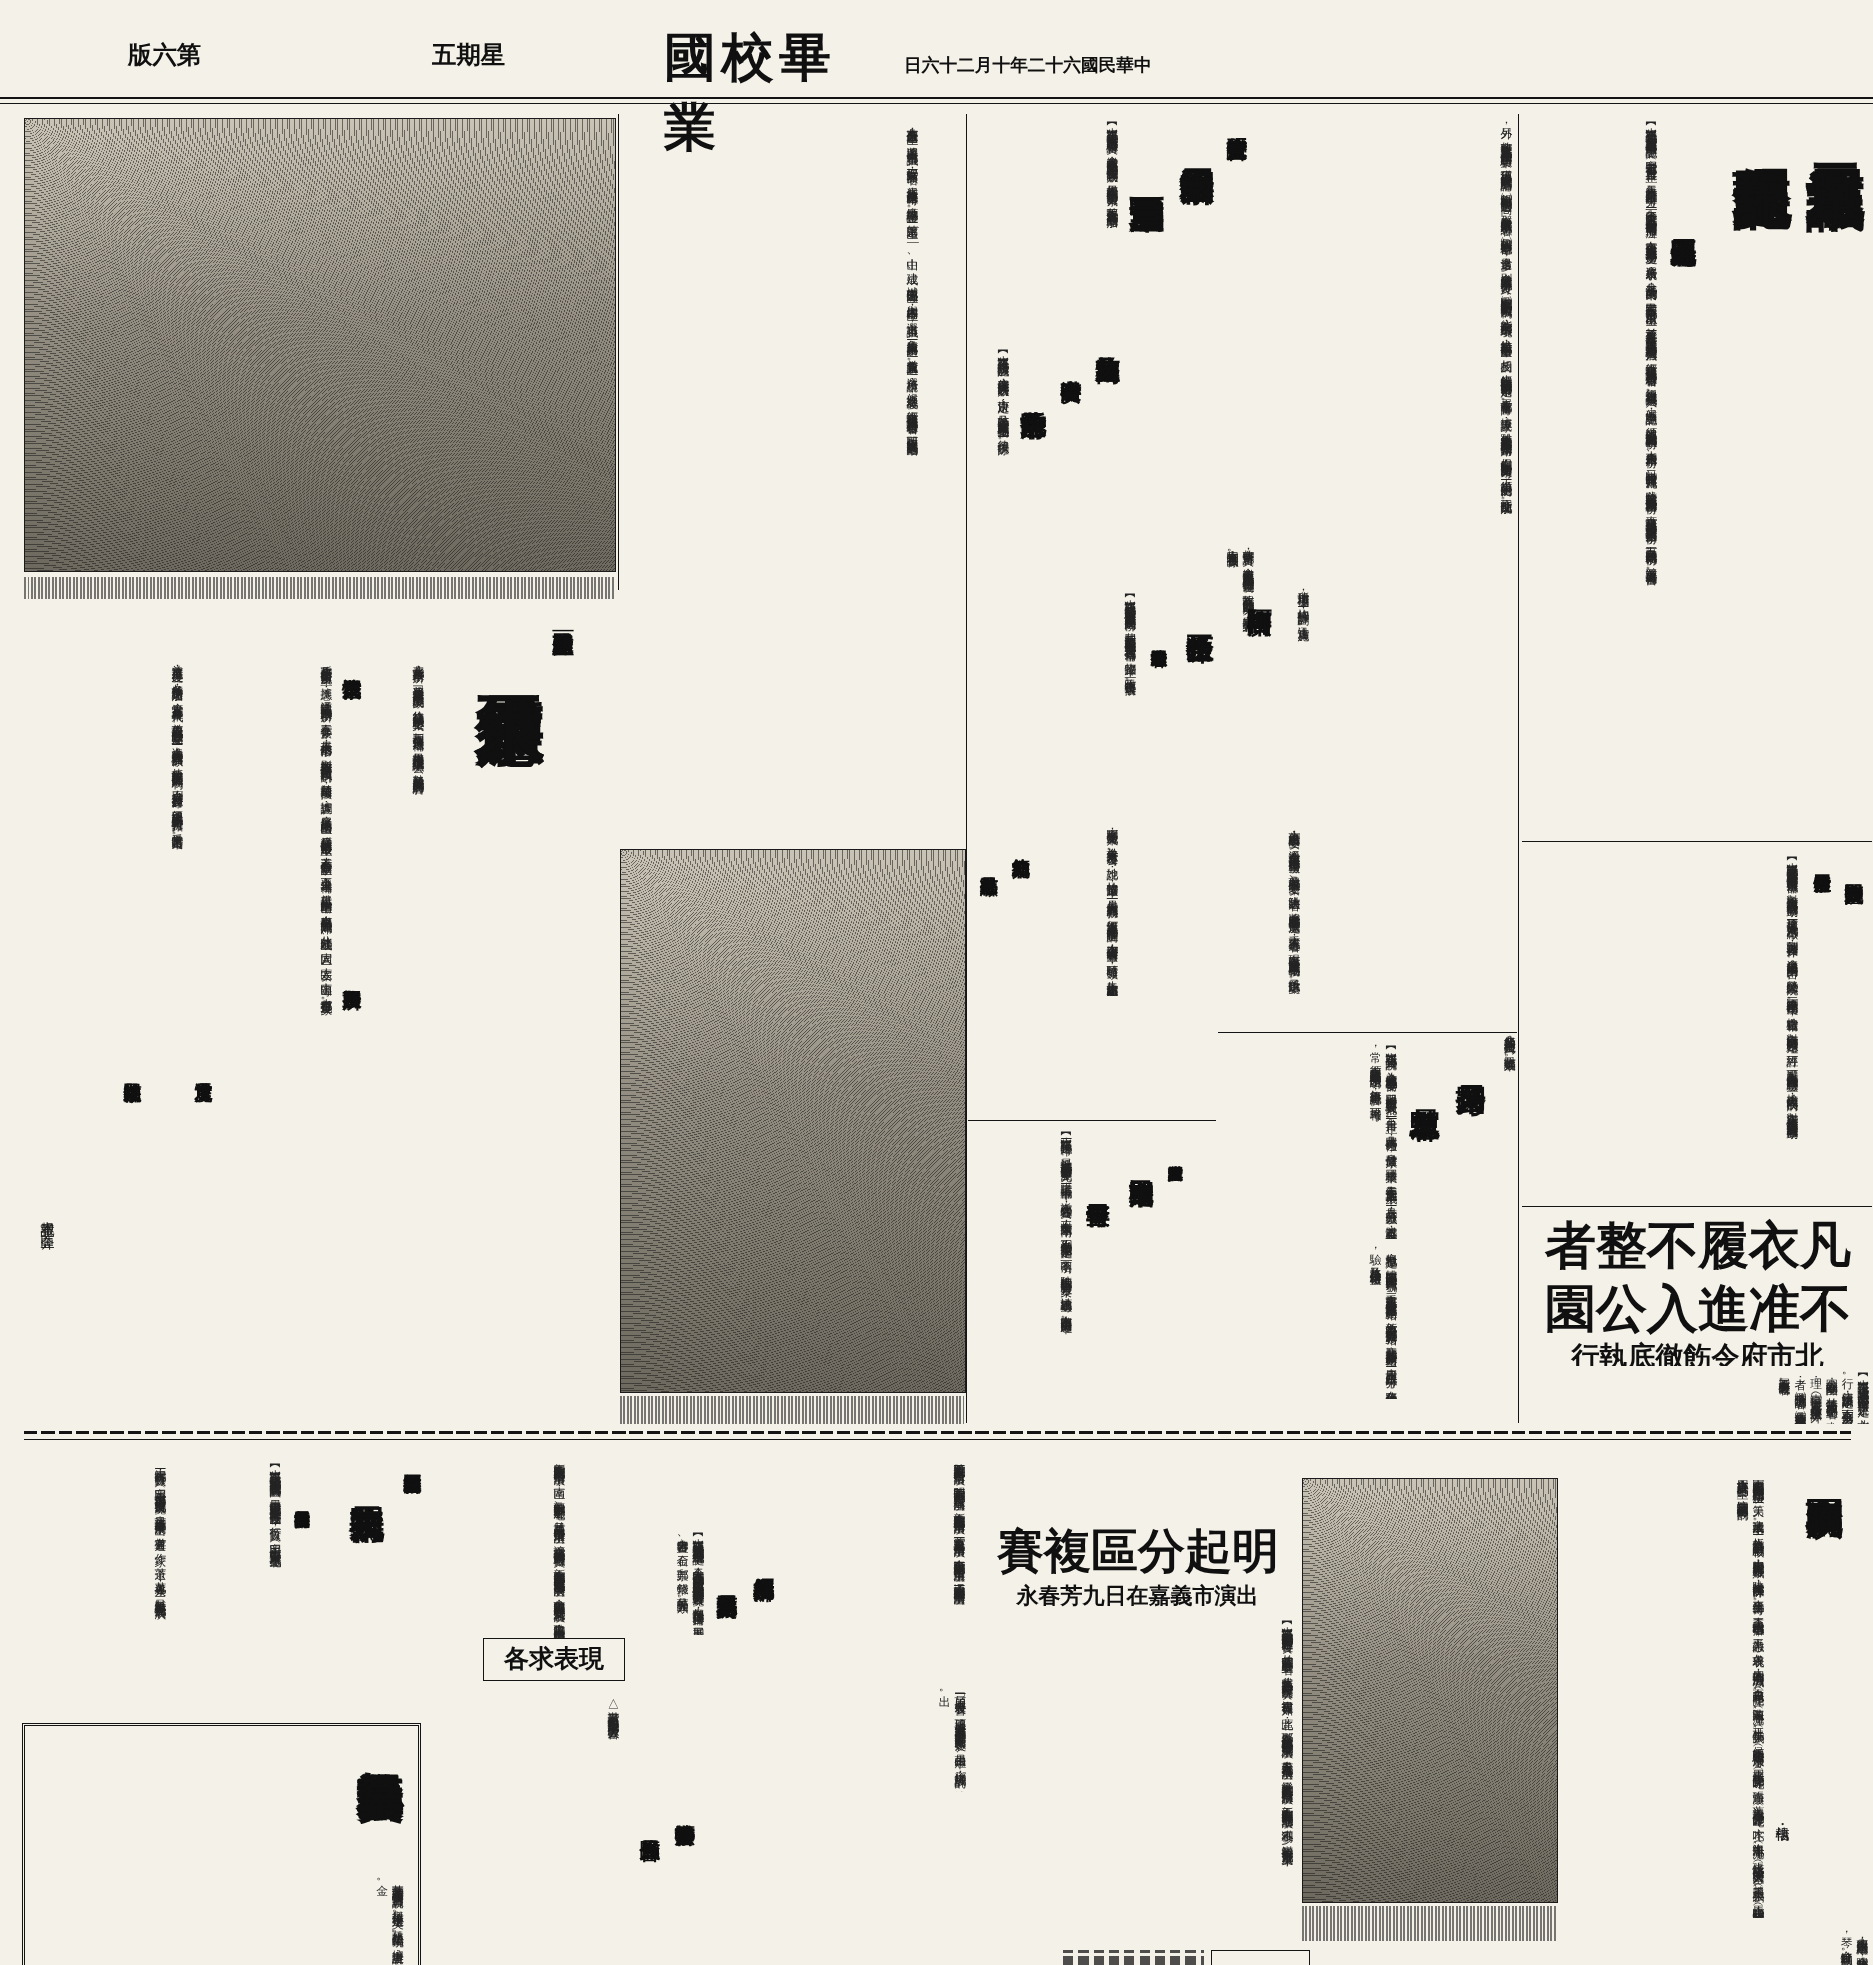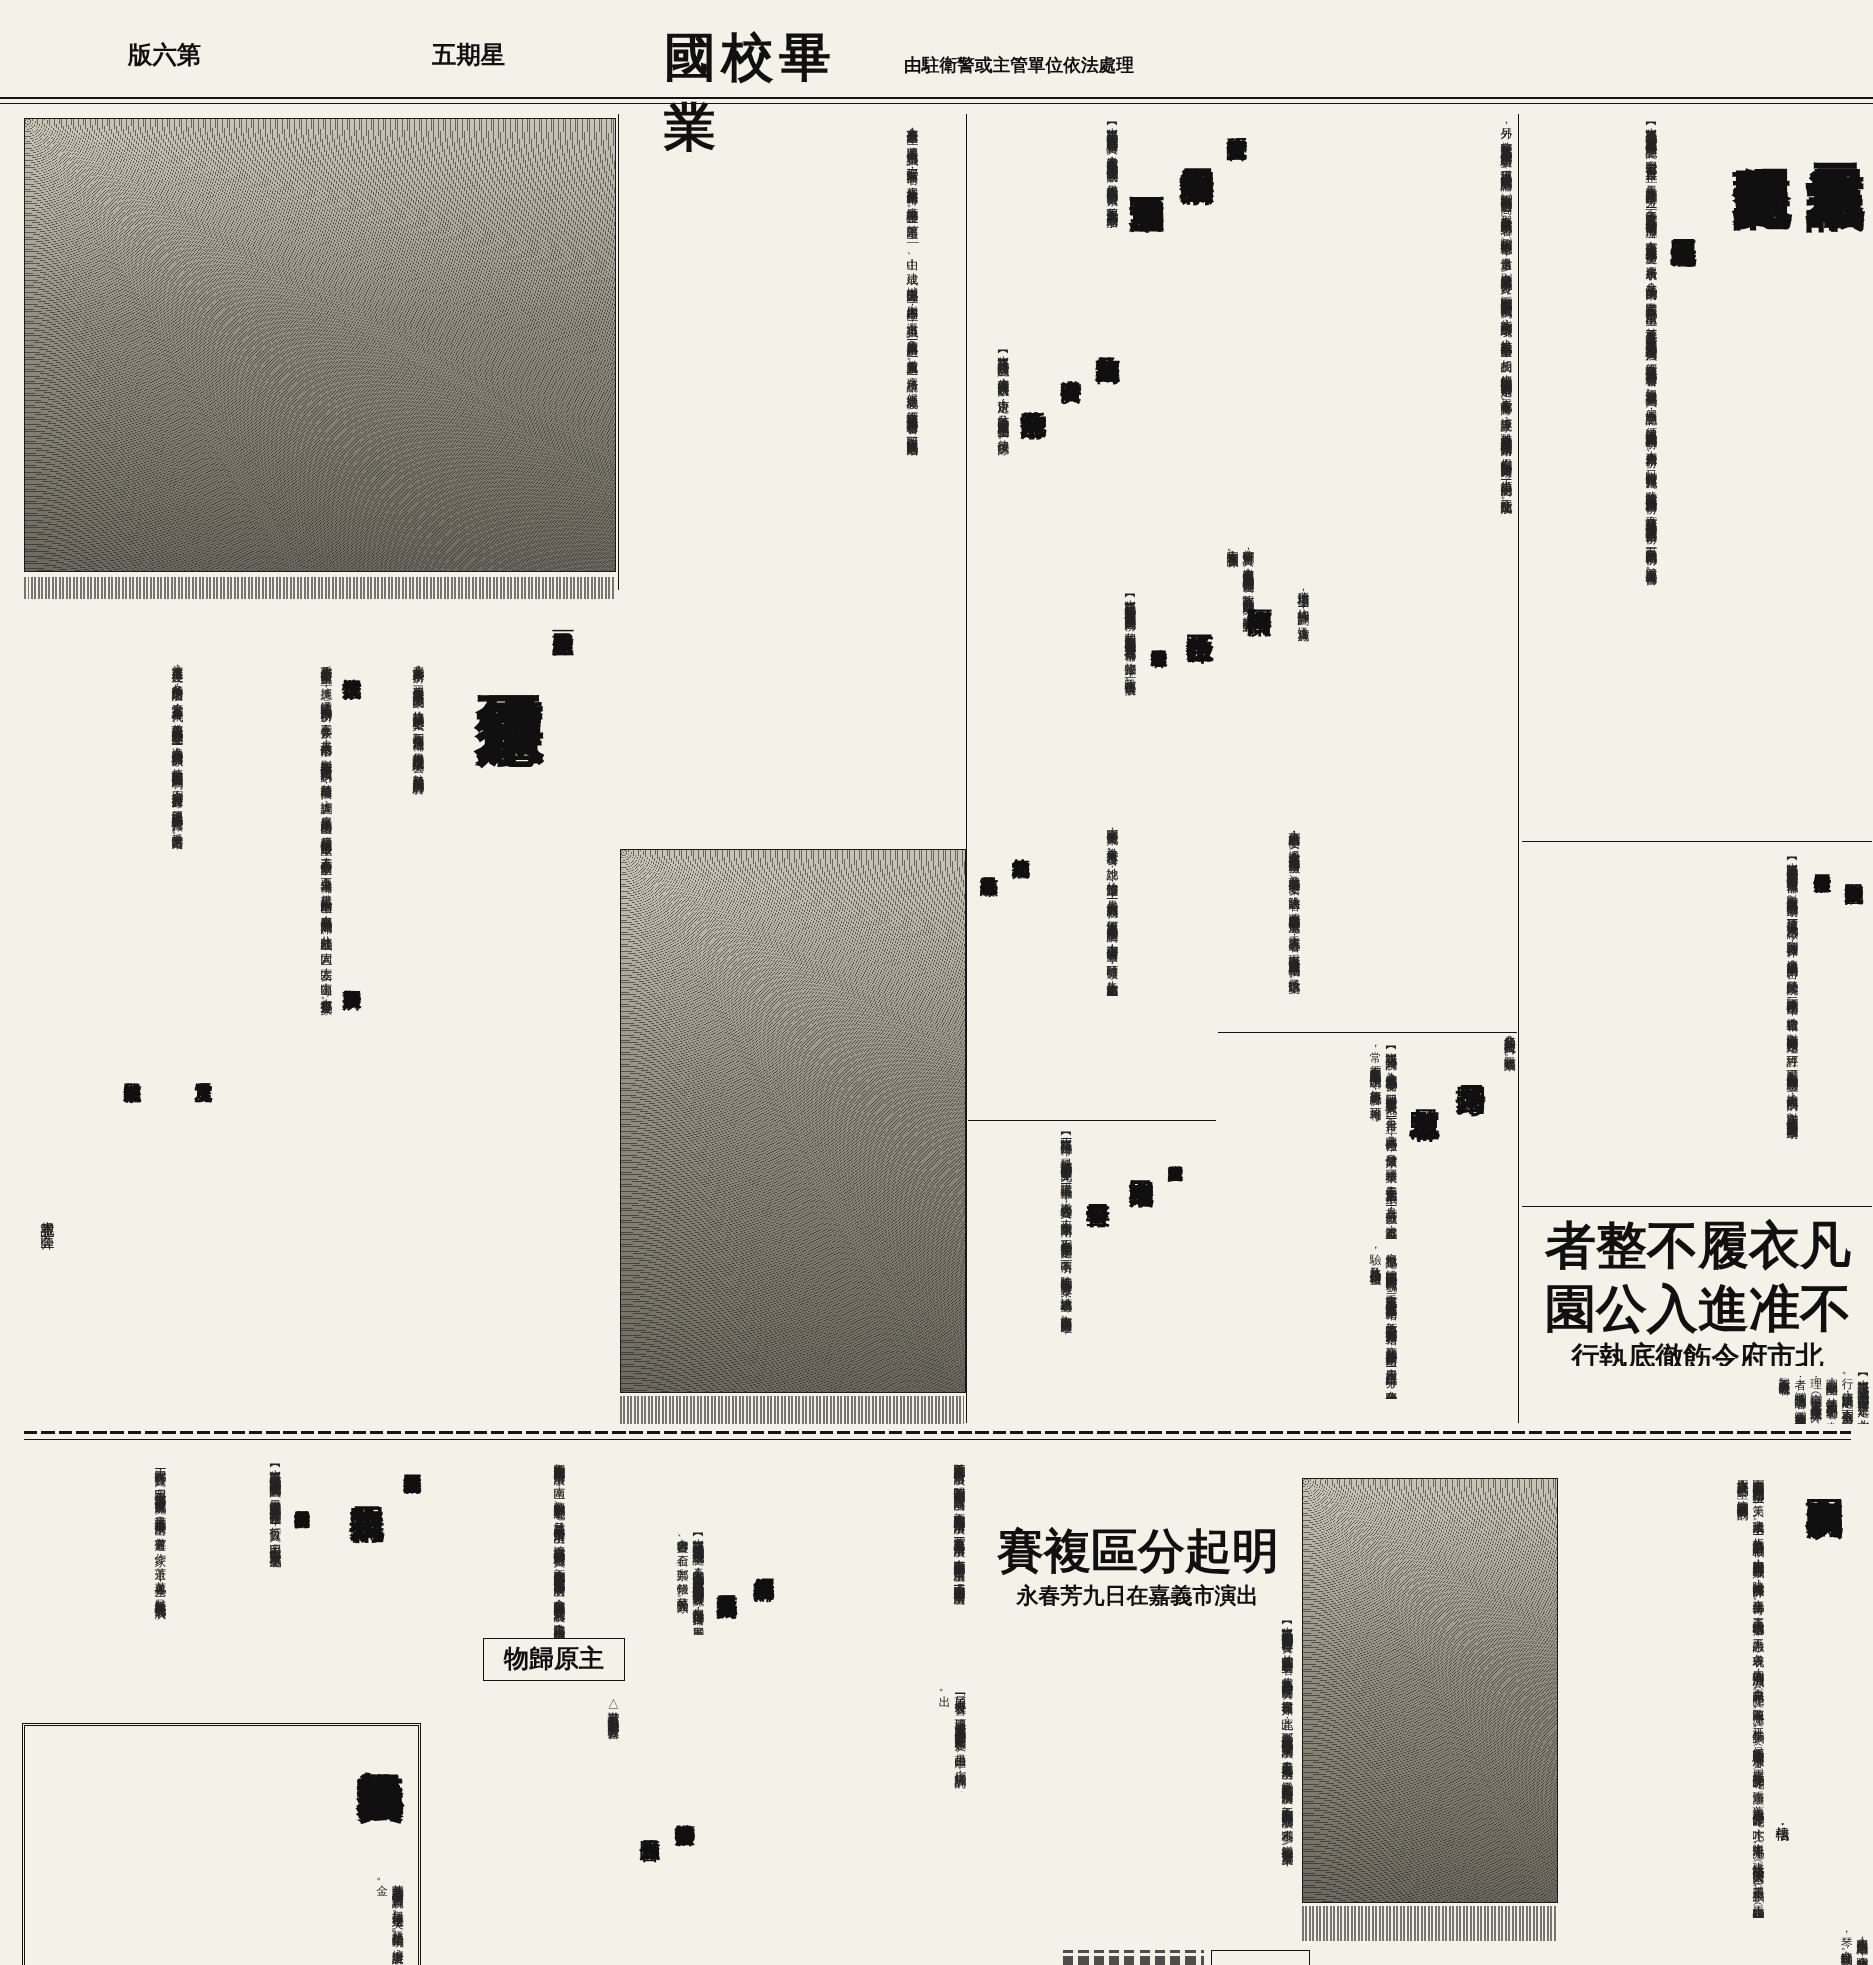--- a/index.html
+++ b/index.html
@@ -27,21 +27,21 @@
   .wavy{background-image:repeating-linear-gradient(90deg,#141414 0 13.4px, transparent 13.4px 17.3px);height:2.8px;}
 </style>
 </head>
 <body>
 
 <div id="page">
 
   <div class="abs hd rtl-text" style="left:128px;top:39px;width:134px;height:37px;font-size:24.4px;">版六第</div>
   <div class="abs hd rtl-text" style="left:432px;top:39px;width:134px;height:37px;font-size:24.4px;">五期星</div>
   <div class="abs hd rtl-text" style="left:664px;top:23px;width:185px;height:69px;font-size:52px;letter-spacing:5.5px;">國校畢業</div>
-  <div class="abs hd rtl-text" style="left:904px;top:53px;width:259px;height:27.5px;font-size:17.7px;">由駐衛警或主管單位依法處理</div>
+  <div class="abs hd rtl-text" style="left:904px;top:53px;width:259px;height:27.5px;font-size:17.7px;">日六十二月十年二十六國民華中</div>
   <div class="abs rule-h" style="left:0;top:97px;width:1874px;"></div>
   <div class="abs rule-h2" style="left:0;top:103px;width:1874px;"></div>
 
   <div class="abs photo" style="left:23.6px;top:118px;width:590px;height:452px;"></div>
   <div class="abs cap" style="left:23.6px;top:577px;width:590px;height:21.6px;"></div>
   <div class="abs rule-v" style="left:618px;top:114px;height:476px;"></div>
 
   <div class="abs vb" style="left:633px;top:118px;width:287px;height:719px;">本市共分五個選舉區，將選出四十九名市議員；婦女保障名額一名，候選人行使被選舉權時，應繳納保證金。第一選舉區——中山、建成、城中與龍山等三區；與木柵等四區，選出市議員，負責第一與第二選區；並負責第五選區。選務所說：候選人登記後，經直轄市議員候選人資格檢覈合格者，即可依規定展開競選活動。</div>
 
   <div class="abs rule-v" style="left:1518px;top:114px;height:1309px;"></div>
@@ -134,21 +134,21 @@
   <div class="abs v" style="left:1768px;top:1816px;width:23px;height:98px;font-size:14px;">・楊執信</div>
   <div class="abs vb" style="left:1687px;top:1470px;width:79px;height:448px;">軍中國劇團從二十六日開始祝壽聯演，第一天，富連成的本子。一折為雙官誥全齣中戲核，由小大鵬王鳳雲飾王春娥，小陸光李陸俠飾薛保，李光玉飾倚哥。王李二人均以擅唱著稱，工力悉敵，各求表現。大軸為四演泗洲城，由夏光莉（小陸光）、陳海莉（小海光）、王桂生（小大鵬）、侯美香（小明駝）等四演水母。周光華（小陸光）飾哪咤，張海順、葉海永（均小海光）分飾金咤、木咤，牛海凱（小海光）、張光憘（小陸光）雙演齊天大聖，趙秀玉（小大鵬）、馬小寶（小明駝）等飾神將，集四小班武旦武生於一堂，這齣泗洲城是值得一觀的。</div>
   <div class="abs vb" style="left:1558px;top:1928px;width:312px;height:307px;">由曹復永飾高思繼，余嘯雲飾代戰，還有劉復雯，陣容整齊，均以擅唱著稱，工力求表現。高思繼之起霸，代戰曹余當力求表現。大登殿由張大鵬飾薛平貴，公主由張大鵬之錢陸正之馬達、江海之學；齊華飾代戰，吳劍虹之魏虎、楊傳英之王允整，之王夫人。寶釧代戰合唱十三咳，佑宗之鼓、王克圖之琴，合縫悅耳動聽。在中華國劇團訪美聲中，國內劇團照常舉行盛大聯演，足見菁英盡出國，也顯出了近年來向下紮根，確造就了不少人才。</div>
 
   <div class="abs v hd" style="left:747px;top:1562px;width:31px;height:240px;font-size:21px;">經濟部與所屬機構</div>
   <div class="abs v hd" style="left:710px;top:1579px;width:31px;height:244px;font-size:21px;">舉辦員工藝文展覽</div>
   <div class="abs vb" style="left:576px;top:1529px;width:130px;height:106px;">【本報訊】經濟部曁所屬機構為恭祝總統華誕，今天上午九時在臺北市濟南路一段四號商品檢驗局會議廳舉辦員工藝文綜合展覽，由部長孫運璿啓鑰，展期三天。展出內容分書畫、金石、郵票、錢幣、藝品等五大類。</div>
   <div class="abs vb" style="left:784px;top:1686px;width:184px;height:106px;">另一項「服裝發表會」：這項服裝表演會將展示五十餘套新穎的男女秋冬裝，是由張煜中、鄧婉儀設計的，總統華誕當天上午九時展出。</div>
 
   <div class="abs box" style="left:483px;top:1638px;width:140px;height:41px;">
-    <div class="hd hline rtl-text" style="font-size:25px;line-height:39px;">物歸原主</div>
+    <div class="hd hline rtl-text" style="font-size:25px;line-height:39px;">各求表現</div>
   </div>
   <div class="abs vb" style="left:491px;top:1690px;width:130px;height:334px;">△諧星石松首次參加臺視「劇場」演出「皆大歡喜」。</div>
 
   <div class="abs v hd" style="left:668px;top:1808px;width:31px;height:173px;font-size:20.4px;">書法學會籌辦</div>
   <div class="abs v hd" style="left:633px;top:1824px;width:31px;height:173px;font-size:20.4px;">會員作品展覽</div>
 
   <div class="abs box-double" style="left:23.6px;top:1725px;width:393px;height:302px;">
     <div class="v hd" style="position:absolute;right:8.6px;top:8.6px;height:130px;width:369px;font-size:47px;line-height:1.2;">全菲華埠小姐選美大會揭幕</div>
     <div class="vb" style="position:absolute;left:7.9px;top:149px;width:373px;height:143px;">菲華商業聯誼會今年大會的官員說：「舉行華埠小姐選美。」林小姐業已揭曉。據主辦者說：這項選美的目的，在提供當地對外的觀光事業，並為在菲律賓觀光局計劃美化馬尼拉華埠計劃募集基金。</div>
   </div>

